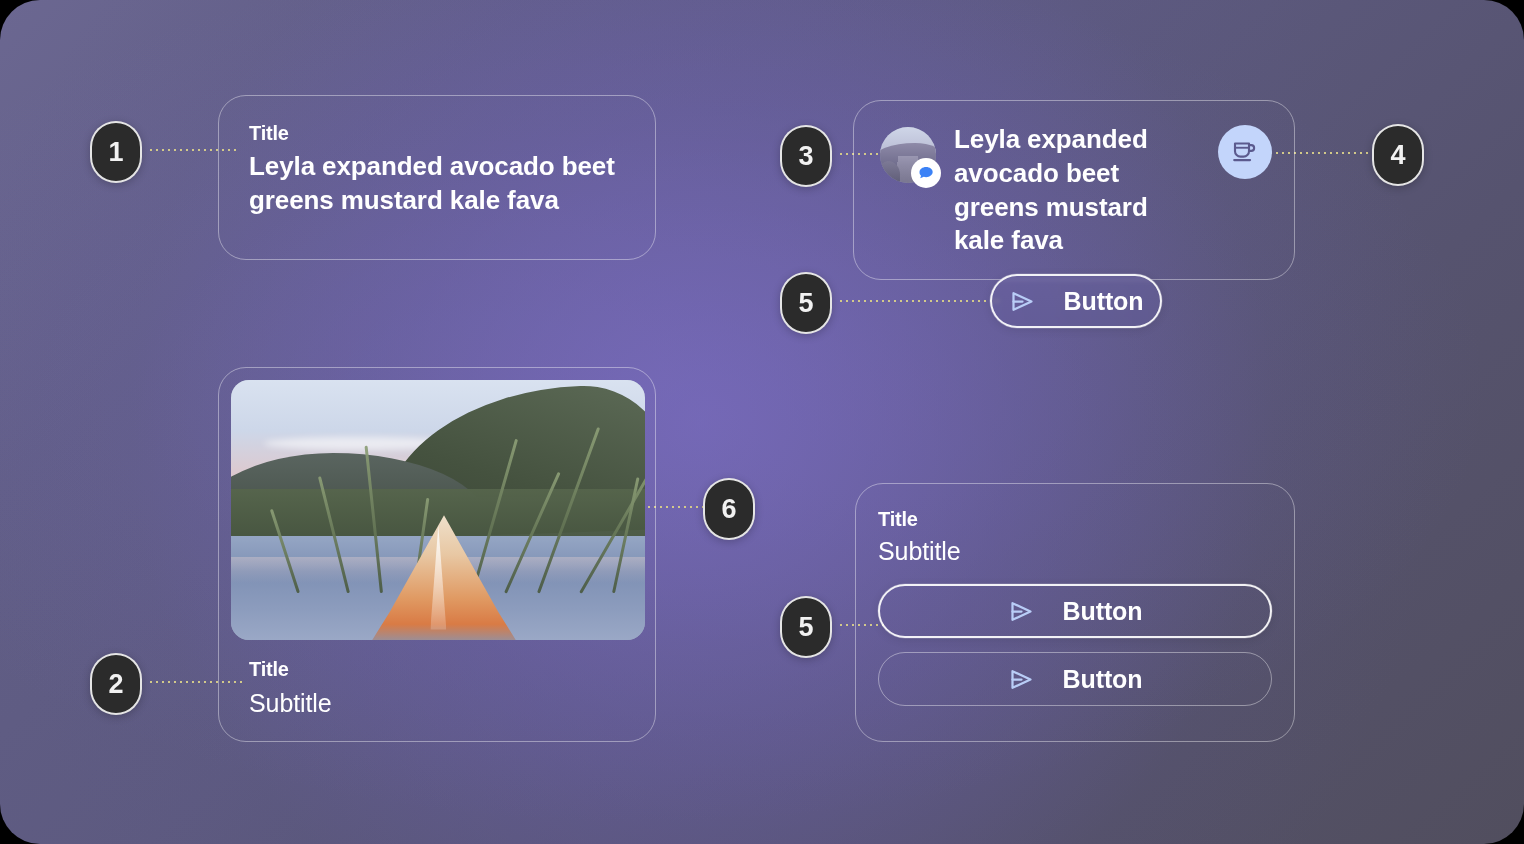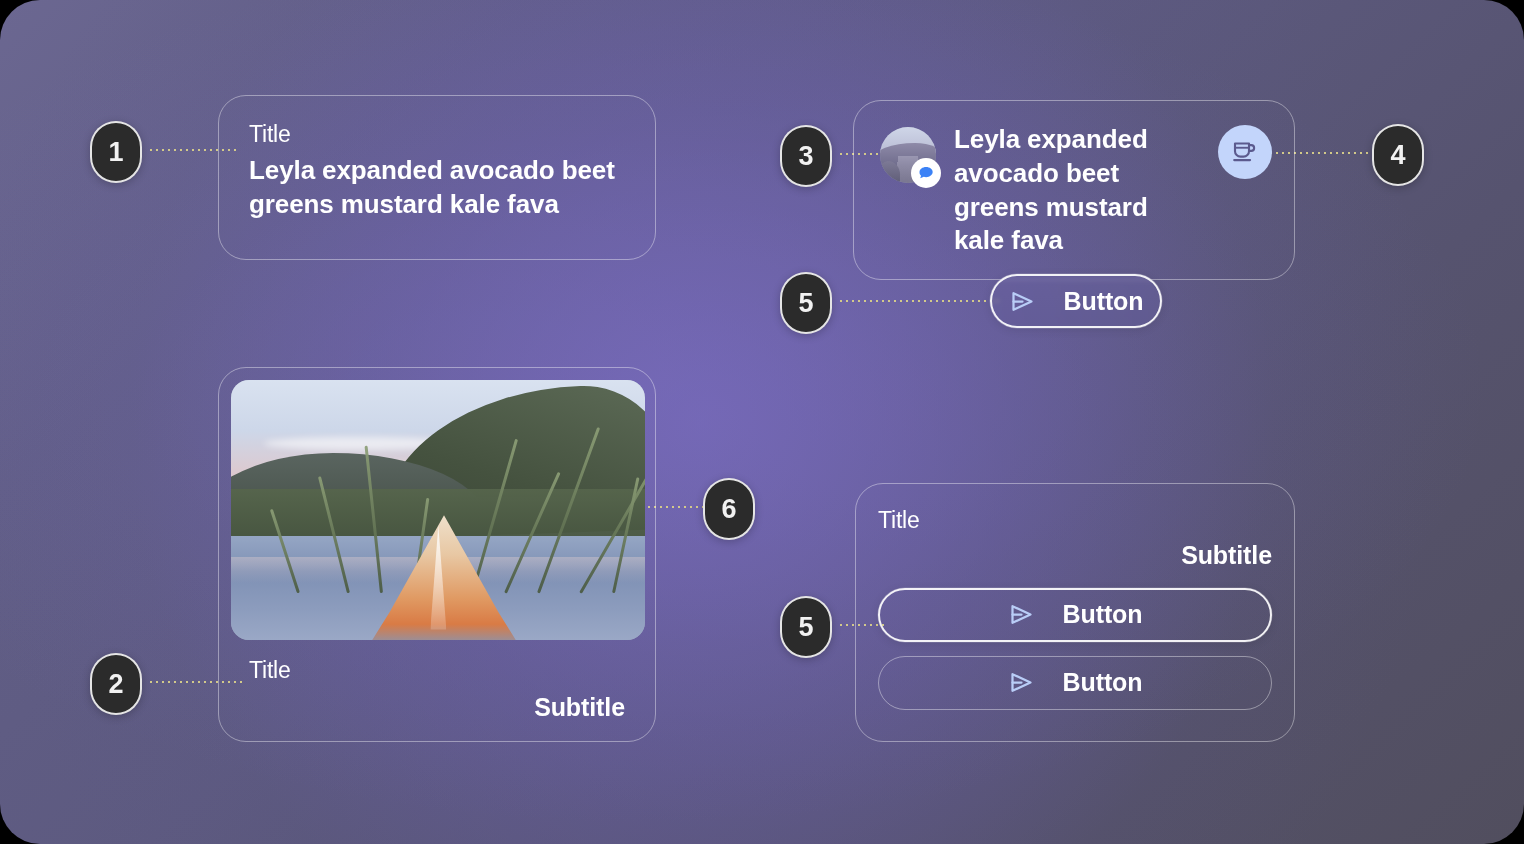--- a/index.html
+++ b/index.html
@@ -36,40 +36,39 @@
   
   .card {
     position: absolute;
     box-sizing: border-box;
     border: 1.6px solid rgba(255,255,255,0.40);
     border-radius: 28px;
     z-index: 3;
   }
 
   .title-text {
-    font-size: 23px;
-    font-weight: 400;
+    font-size: 20px;
+    font-weight: 700;
     color: #ffffff;
     letter-spacing: -0.2px;
     line-height: 1.12;
   }
   .body-text {
     font-size: 26px;
     font-weight: 700;
     color: #ffffff;
     letter-spacing: -0.1px;
     line-height: 1.3;
   }
   .subtitle-text {
     font-size: 25px;
-    font-weight: 700;
+    font-weight: 400;
     color: #ffffff;
     letter-spacing: -0.1px;
     line-height: 1.2;
-    text-align: right;
   }
 
   
   #card-text {
     left: 218px;
     top: 95px;
     width: 438px;
     height: 165px;
     padding: 26px 30px 0 30px;
   }

